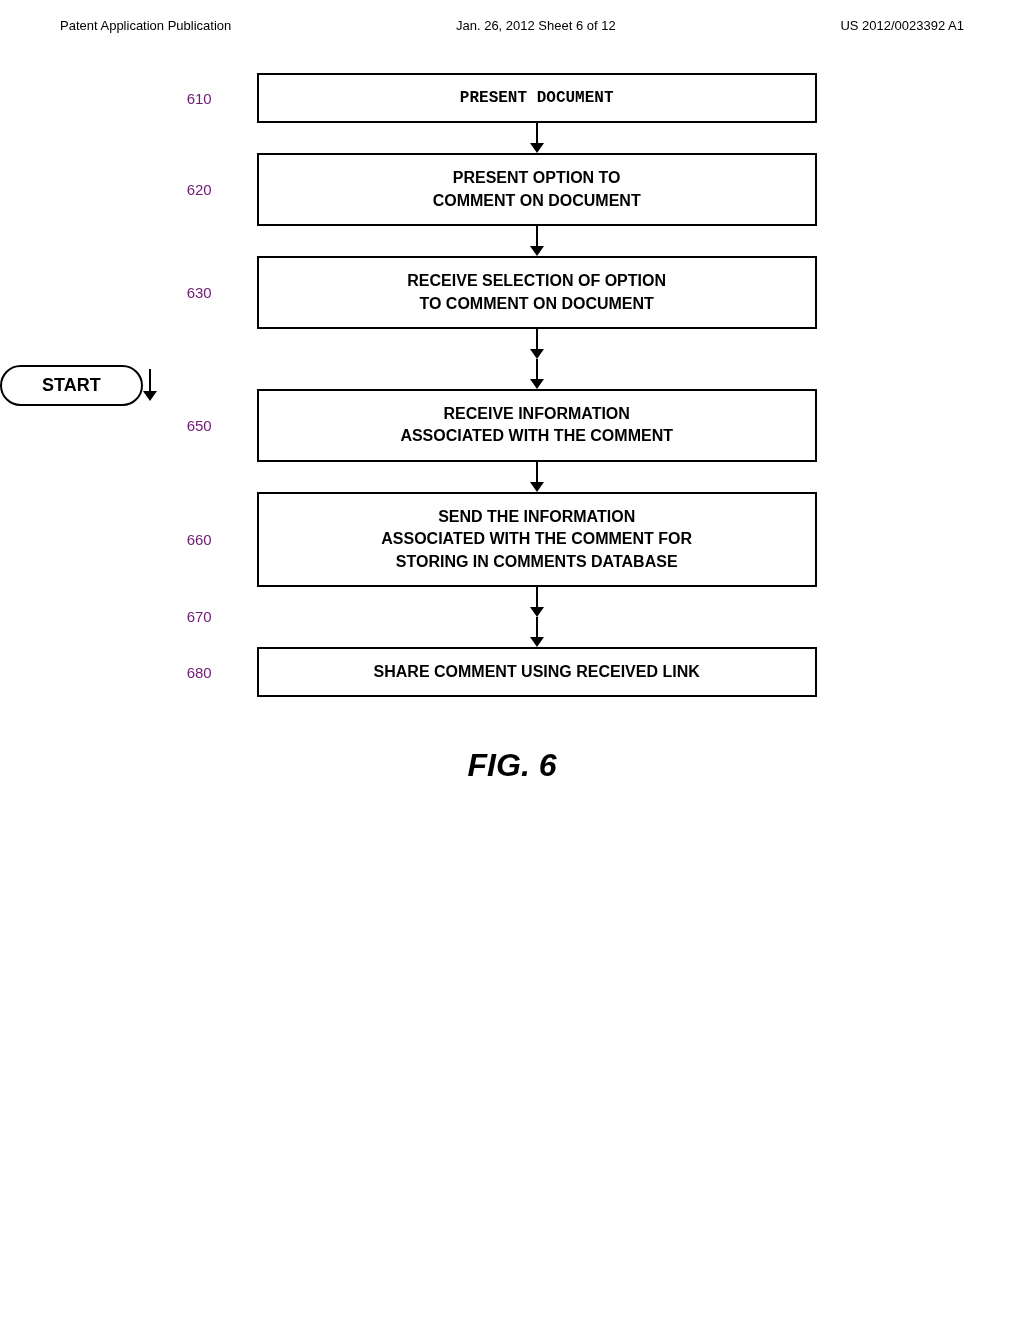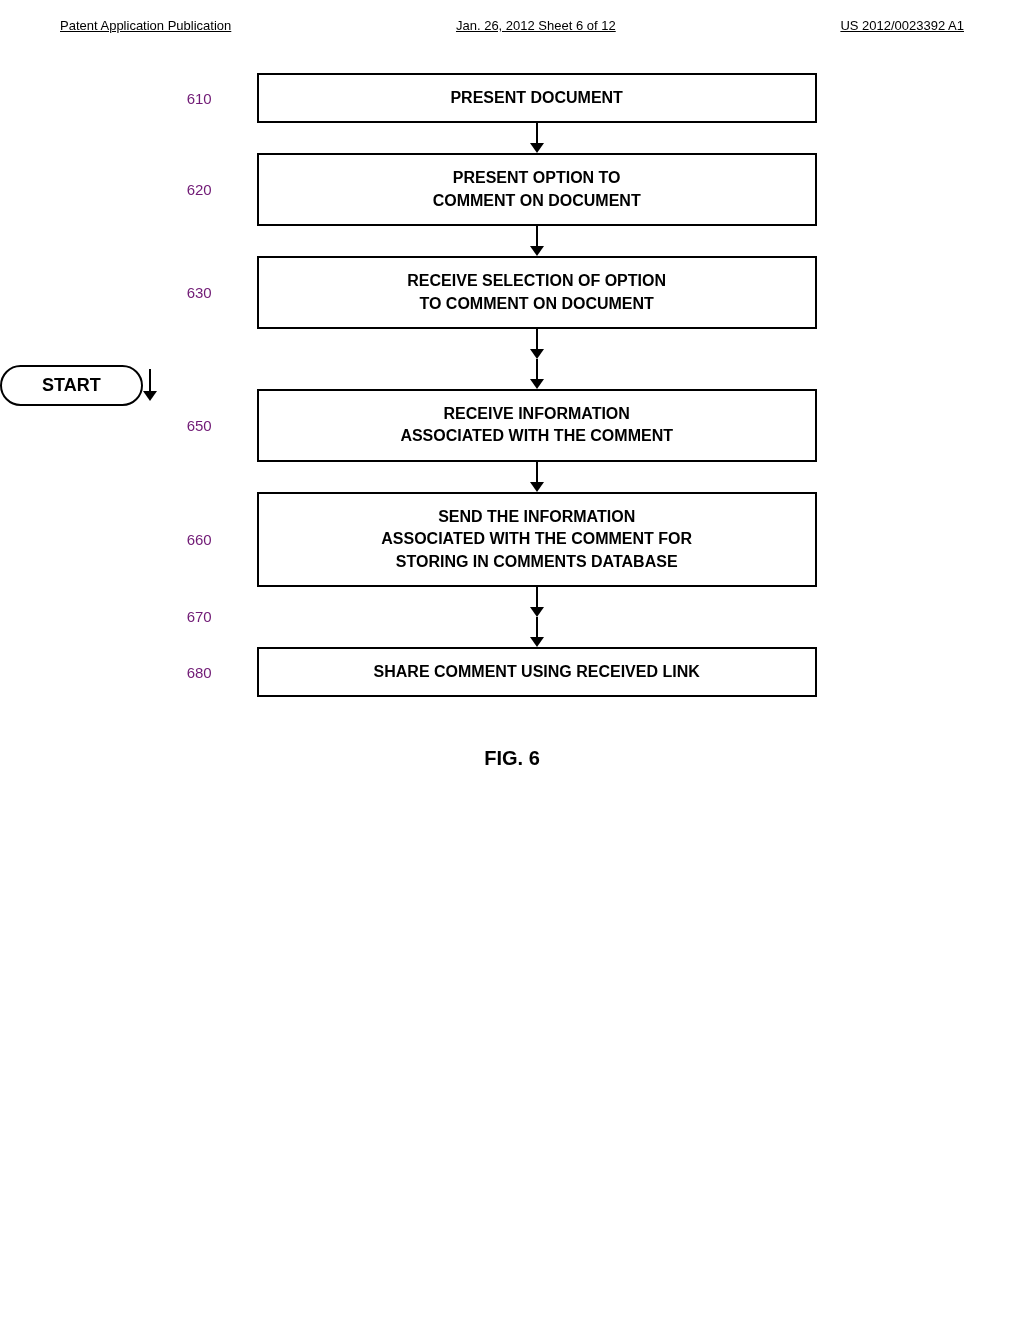--- a/index.html
+++ b/index.html
@@ -11,21 +11,20 @@
       position: relative;
     }
 
     
     .header {
       display: flex;
       justify-content: space-between;
       padding: 18px 60px 10px 60px;
       font-size: 13px;
       color: #000;
-      text-decoration: underline;
     }
 
     
     .diagram-area {
       display: flex;
       flex-direction: row;
       align-items: center;
       padding-top: 30px;
     }
 
@@ -84,23 +83,24 @@
       font-weight: bold;
       padding: 12px 20px;
       width: 560px;
       margin-left: 100px;
       line-height: 1.4;
     }
 
     
     .figure-caption {
       text-align: center;
-      font-size: 20px;
+      font-size: 32px;
       font-weight: bold;
       margin-top: 50px;
+      font-style: italic;
     }
   </style>
 </head>
 <body>
 
 <div class="header">
   <span>Patent Application Publication</span>
   <span>Jan. 26, 2012   Sheet 6 of 12</span>
   <span>US 2012/0023392 A1</span>
 </div>
@@ -110,21 +110,21 @@
   <div class="start-terminal">START</div>
 
   <div class="arrow-down">
     <div class="arrow-line"></div>
     <div class="arrow-head"></div>
   </div>
 
   <div id="steps-container">
       <div class="process-row">
         <span class="step-label">610</span>
-        <div class="process-box" style="white-space: pre-line;">PRESENT DOCUMENT</div>
+        <div class="process-box" style="white-space: pre-line; font-family: Liberation Mono, monospace;">PRESENT DOCUMENT</div>
       </div>
       <div style="display: flex; flex-direction: column; align-items: center; margin-left: 100px; width: 560px;">
         <div class="arrow-line" style="height: 20px;"></div>
         <div class="arrow-head"></div>
       </div>
       <div class="process-row">
         <span class="step-label">620</span>
         <div class="process-box" style="white-space: pre-line;">PRESENT OPTION TO
 COMMENT ON DOCUMENT</div>
       </div>

